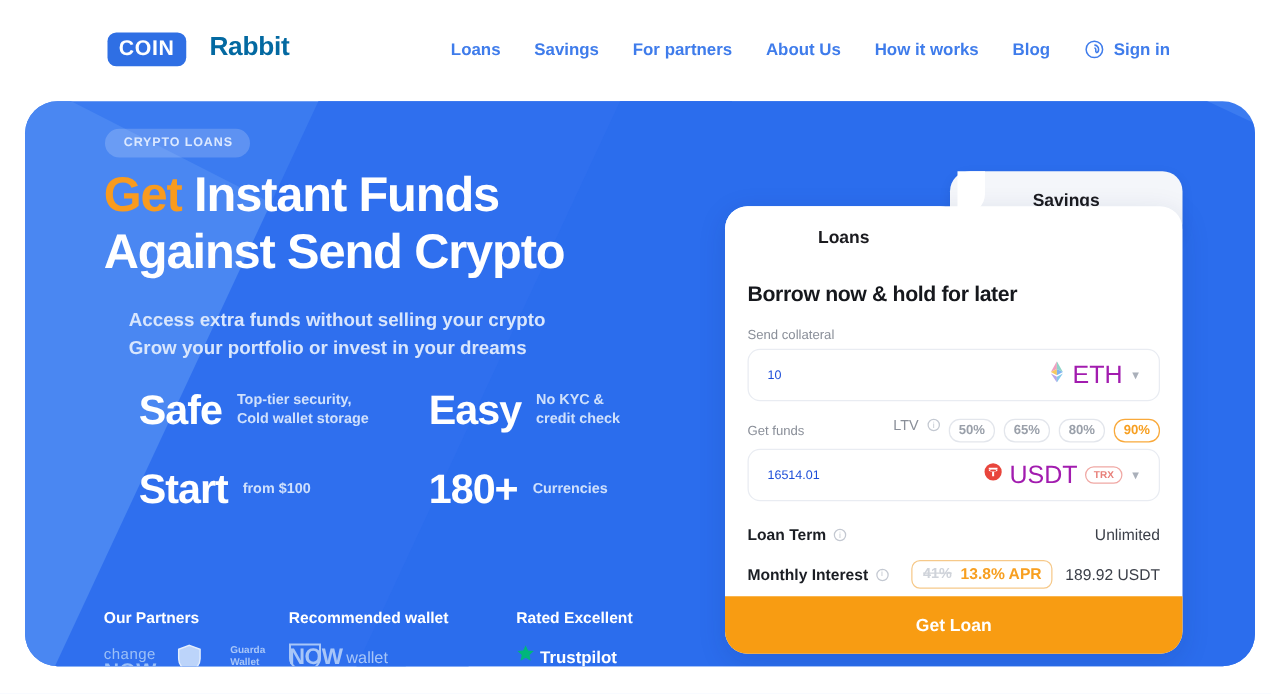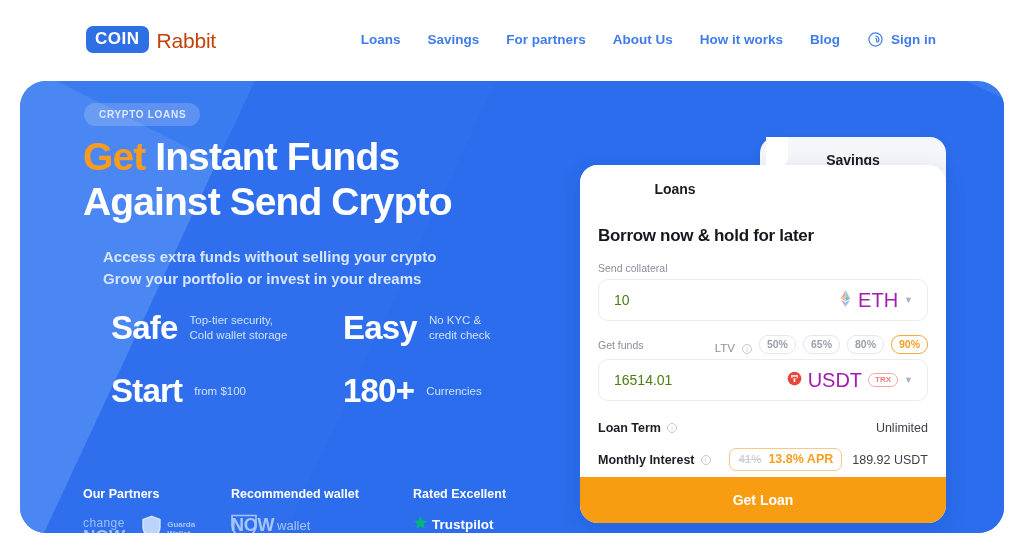--- a/index.html
+++ b/index.html
@@ -9,27 +9,27 @@
     font-family: "Liberation Sans", sans-serif;
     overflow: hidden;
   }
   .page { position: relative; width: 1024px; height: 555px; background:#fff; }
 
   
   .header {
     position: absolute; top: 0; left: 0; width: 1024px; height: 81px;
     display: flex; align-items: center;
   }
-  .logo { position: absolute; left: 86px; top: 26px; display: flex; align-items: flex-end; gap: 8px; }
+  .logo { position: absolute; left: 86px; top: 26px; display: flex; align-items: flex-start; gap: 19px; }
   .logo-badge {
     background: #2f6fe4; color: #fff; font-weight: 800; font-size: 17px;
     letter-spacing: 0.5px; padding: 3px 9px 4px; border-radius: 7px;
     font-family: "Liberation Sans", sans-serif;
   }
-  .logo-word { color: #c2410c; font-size: 21px; font-weight: 400; letter-spacing: -0.2px; }
+  .logo-word { color: #0369a1; font-size: 21px; font-weight: 700; letter-spacing: -0.2px; }
 
   .nav { position: absolute; right: 88px; top: 31px; display: flex; align-items: center; gap: 27px; }
   .nav a {
     color: #3f7ceb; font-size: 13.5px; font-weight: 600; text-decoration: none;
     white-space: nowrap;
   }
   .signin { display: flex; align-items: center; gap: 7px; }
   .signin svg { display:block; }
 
   
@@ -69,34 +69,34 @@
   .subline {
     position: absolute; left: 64px; top: 165px;
     color: #d8e6fd; font-size: 15px; line-height: 22px; font-weight: 700; margin-left: 19px;
   }
 
   .features { position: absolute; left: 63px; top: 228px; width: 440px; }
   .feat-row { display: flex; margin-bottom: 25px; }
   .feat { display: flex; align-items: center; }
   .feat.col1 { width: 232px; margin-left: 28px; }
   .feat-title { color: #fff; font-size: 33px; font-weight: 800; letter-spacing: -0.8px; }
-  .feat-desc { color: #cfe0fc; font-size: 11.5px; line-height: 15px; margin-left: 12px; font-weight: 400; }
+  .feat-desc { color: #cfe0fc; font-size: 11.5px; line-height: 15px; margin-left: 12px; font-weight: 700; }
 
   .partners { position: absolute; left: 63px; top: 406px; width: 470px; display: flex; }
   .pcol-1 { width: 148px; }
   .pcol-2 { width: 182px; }
   .pcol-3 { width: 140px; }
   .pcol-title { color: #ffffff; font-size: 12.5px; font-weight: 700; margin-bottom: 14px; }
   .plogos { display: flex; align-items: center; gap: 16px; }
 
   .changenow { color: #9cc0f7; line-height: 11px; }
   .changenow .cn-top { font-size: 12px; font-weight: 400; letter-spacing: 0.4px; }
   .changenow .cn-bot { font-size: 17px; font-weight: 700; letter-spacing: 0.2px; display:block; margin-top:2px;}
 
-  .guarda { display: flex; align-items: center; gap: 5px; }
+  .guarda { display: flex; align-items: flex-start; gap: 22px; }
   .guarda-txt { color: #a8c6f8; font-size: 8px; line-height: 9.5px; font-weight: 600; }
 
   .nowwallet { display: flex; align-items: center; }
   .nowwallet .nw-n { color: #a8c6f8; font-size: 18px; font-weight: 700; letter-spacing: -0.3px; }
   .nowwallet .nw-w { color: #a8c6f8; font-size: 13px; font-weight: 400; margin-left: 3px; }
 
   .trustpilot { }
   .tp-row { display: flex; align-items: center; gap: 4px; }
   .tp-name { color: #ffffff; font-size: 13.5px; font-weight: 600; }
   .tp-stars { display: flex; gap: 2px; margin-top: 5px; }
@@ -139,26 +139,26 @@
 
   .field-label { color: #8a8f99; font-size: 10.5px; margin-top: 16px; margin-bottom: 5px; }
 
   .row-label-line { display: flex; align-items: center; justify-content: space-between; margin-top: 14px; margin-bottom: 5px; }
 
   .input-box {
     height: 42px; border: 1px solid #e9ecf2; border-radius: 10px;
     display: flex; align-items: center; justify-content: space-between;
     padding: 0 14px 0 15px; background: #fff;
   }
-  .input-val { color: #4d7c0f; font-size: 14px; }
+  .input-val { color: #1d4ed8; font-size: 10px; }
   .input-right { display: flex; align-items: center; gap: 6px; }
   .cur-name { color: #a21caf; font-size: 20px; }
   .caret { color: #aab0ba; font-size: 9px; }
 
-  .ltv-wrap { display: flex; align-items: flex-end; gap: 7px; }
+  .ltv-wrap { display: flex; align-items: flex-start; gap: 7px; }
   .ltv-label { color: #8a8f99; font-size: 11.5px; }
   .info-dot {
     width: 10px; height: 10px; border-radius: 50%; border: 1px solid #c3c8d1;
     color: #c3c8d1; font-size: 7px; display: inline-flex; align-items: center;
     justify-content: center; line-height: 1;
   }
   .chip {
     border: 1px solid #e3e6ec; border-radius: 9px; padding: 2px 7px 3px;
     color: #9aa0aa; font-size: 10.5px; font-weight: 600;
   }

